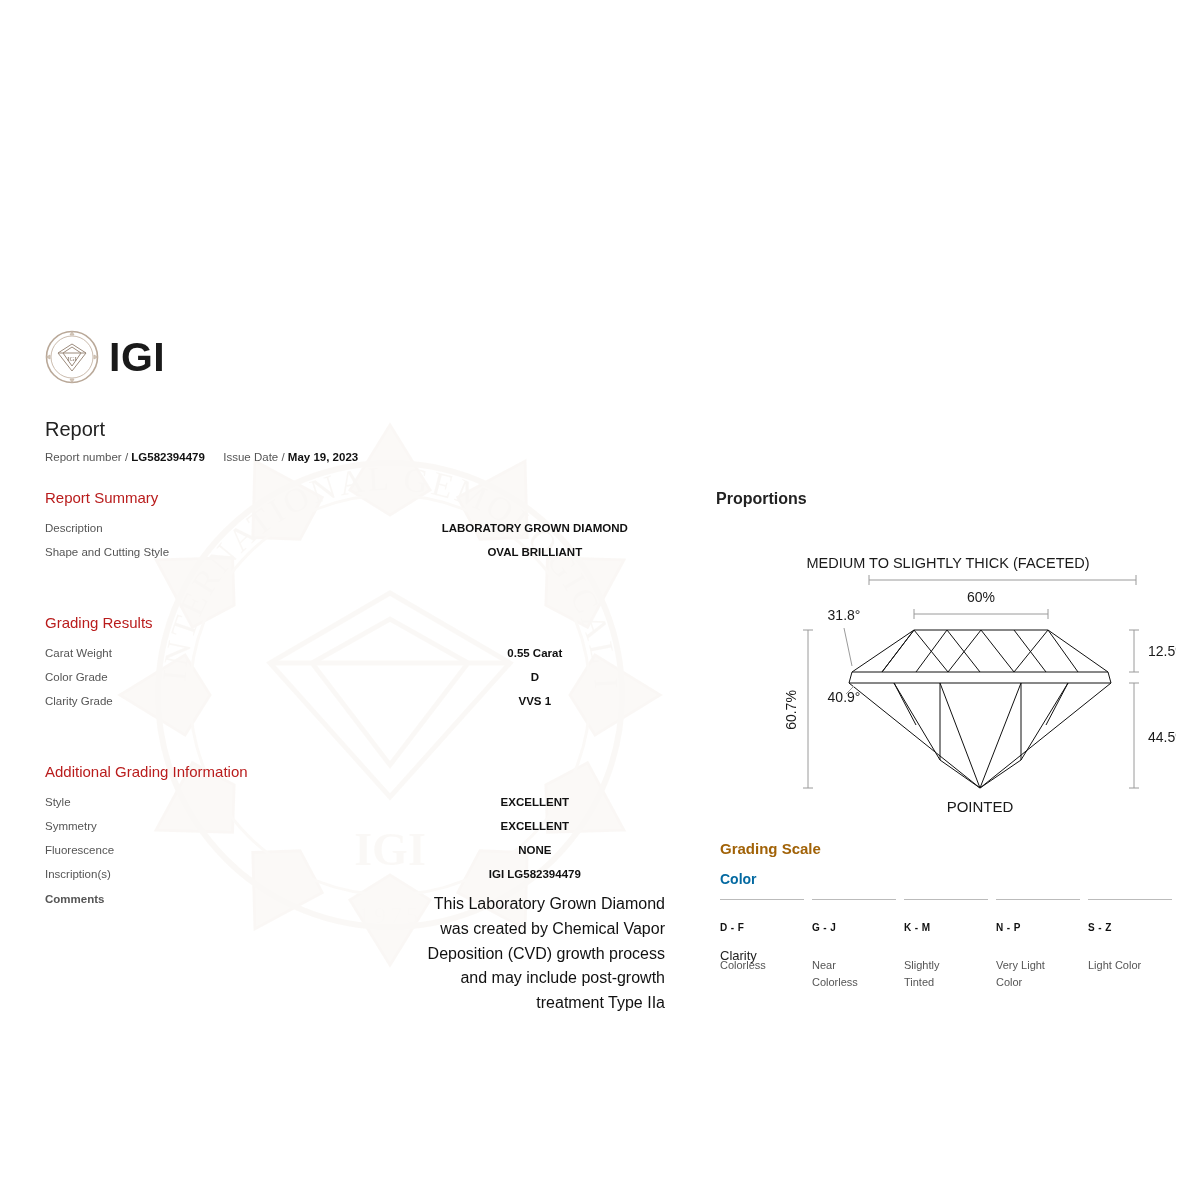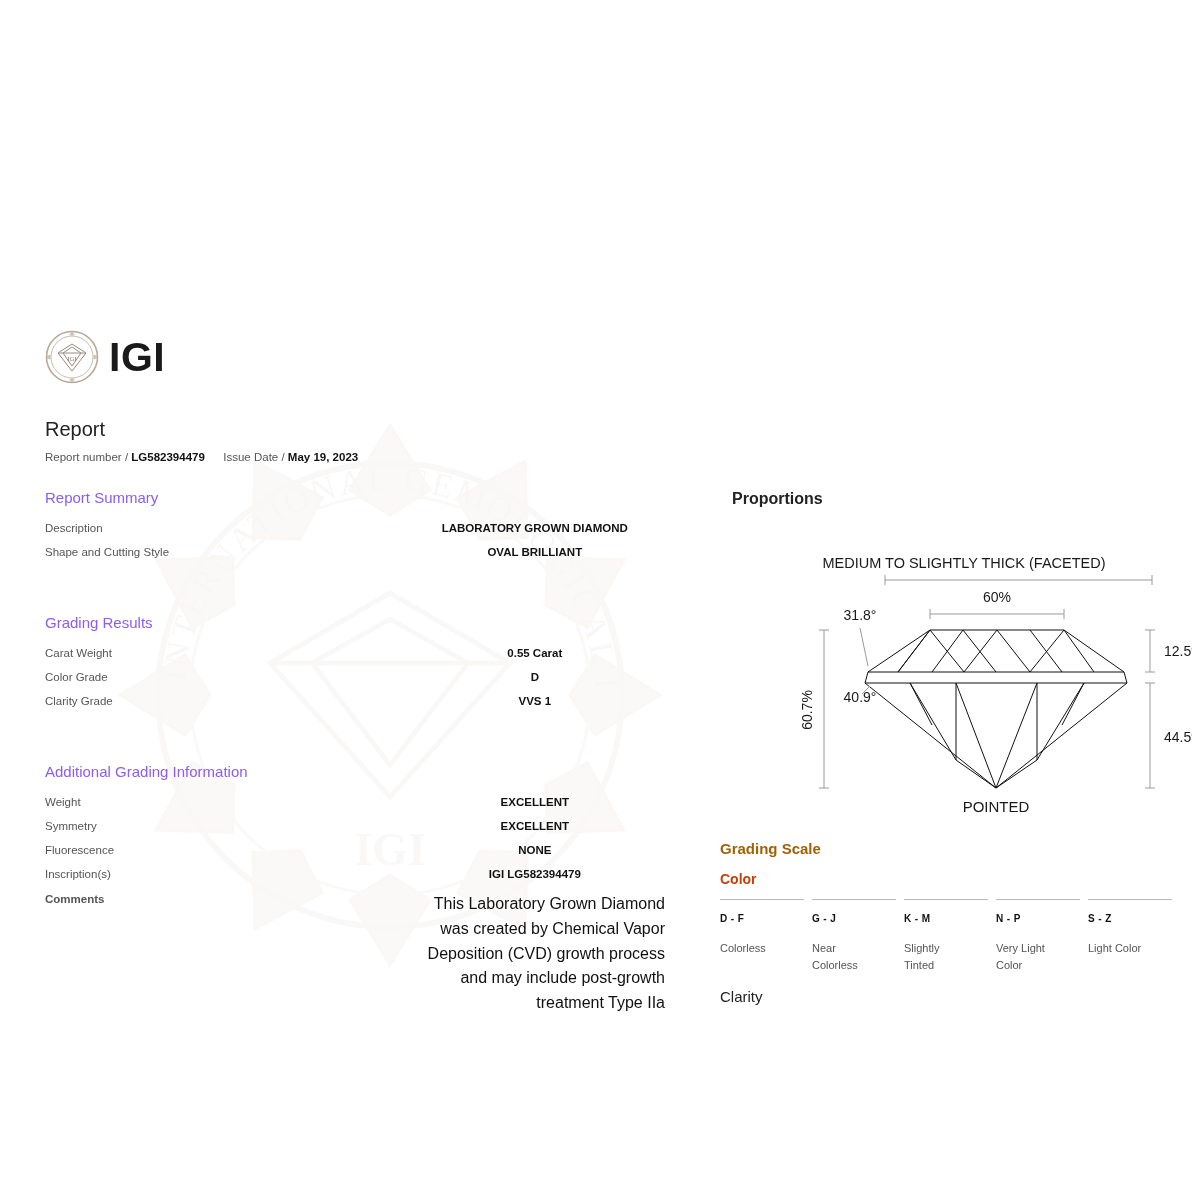--- a/index.html
+++ b/index.html
@@ -74,21 +74,21 @@
     margin-bottom: 26px;
   }
   .report-meta b {
     color: #111;
     font-weight: 700;
   }
   .report-meta .gap { display:inline-block; width: 12px; }
 
   .sub-title {
     font-size: 15px;
-    color: #8b5cf6;
+    color: #b91c1c;
     margin: 0 0 10px 0;
     font-weight: 400;
   }
   table.kv {
     width: 620px;
     border-collapse: collapse;
     margin-bottom: 24px;
   }
   table.kv td {
     font-size: 11.5px;
@@ -111,21 +111,21 @@
     font-weight: 400;
     color: #111;
     line-height: 1.55;
     text-align: right;
     width: 100%;
   }
 
   
   .right-col {
     position: absolute;
-    left: 732px;
+    left: 716px;
     top: 490px;
     width: 460px;
   }
   .prop-title {
     font-size: 16px;
     color: #222;
     margin: 0 0 12px 0;
   }
   .diagram-wrap {
     position: relative;
@@ -140,51 +140,51 @@
     top: 840px;
     width: 460px;
   }
   .gs-title {
     font-size: 15px;
     color: #a16207;
     margin: 0 0 14px 0;
   }
   .gs-sub {
     font-size: 14px;
-    color: #c2410c;
+    color: #0369a1;
     margin: 8px 0 12px 0;
   }
   .scale-row {
     display: flex;
     width: 460px;
   }
   .scale-cell {
     flex: 1;
     padding-right: 8px;
   }
   .scale-cell .rng {
     font-size: 10px;
     font-weight: 700;
     color: #111;
     letter-spacing: 0.4px;
     border-top: 1px solid #bbb;
-    padding-top: 13px;
-    margin-bottom: 16px;
+    padding-top: 22px;
+    margin-bottom: 24px;
   }
   .scale-cell .lbl {
     font-size: 11px;
     color: #555;
     line-height: 1.55;
     max-width: 64px;
   }
   .clarity-title {
     position: absolute;
     left: 720px;
-    top: 988px;
-    font-size: 15px;
+    top: 948px;
+    font-size: 13px;
     color: #222;
   }
 </style>
 </head>
 <body>
 
 <div class="watermark">
   <svg viewBox="0 0 600 600" width="600" height="600" aria-hidden="true">
     <g fill="none" stroke="#efe9e2" stroke-width="3">
       <g>
@@ -295,21 +295,21 @@
       </tr>
     </tbody>
       </table>
 
     <div class="spacer-lg"></div>
 
     <h2 class="sub-title">Additional Grading Information</h2>
     <table class="kv">
       <tbody>
           <tr>
-        <td class="k">Weight</td>
+        <td class="k">Style</td>
         <td class="v">EXCELLENT</td>
       </tr>
       <tr>
         <td class="k">Symmetry</td>
         <td class="v">EXCELLENT</td>
       </tr>
       <tr>
         <td class="k">Fluorescence</td>
         <td class="v">NONE</td>
       </tr>

